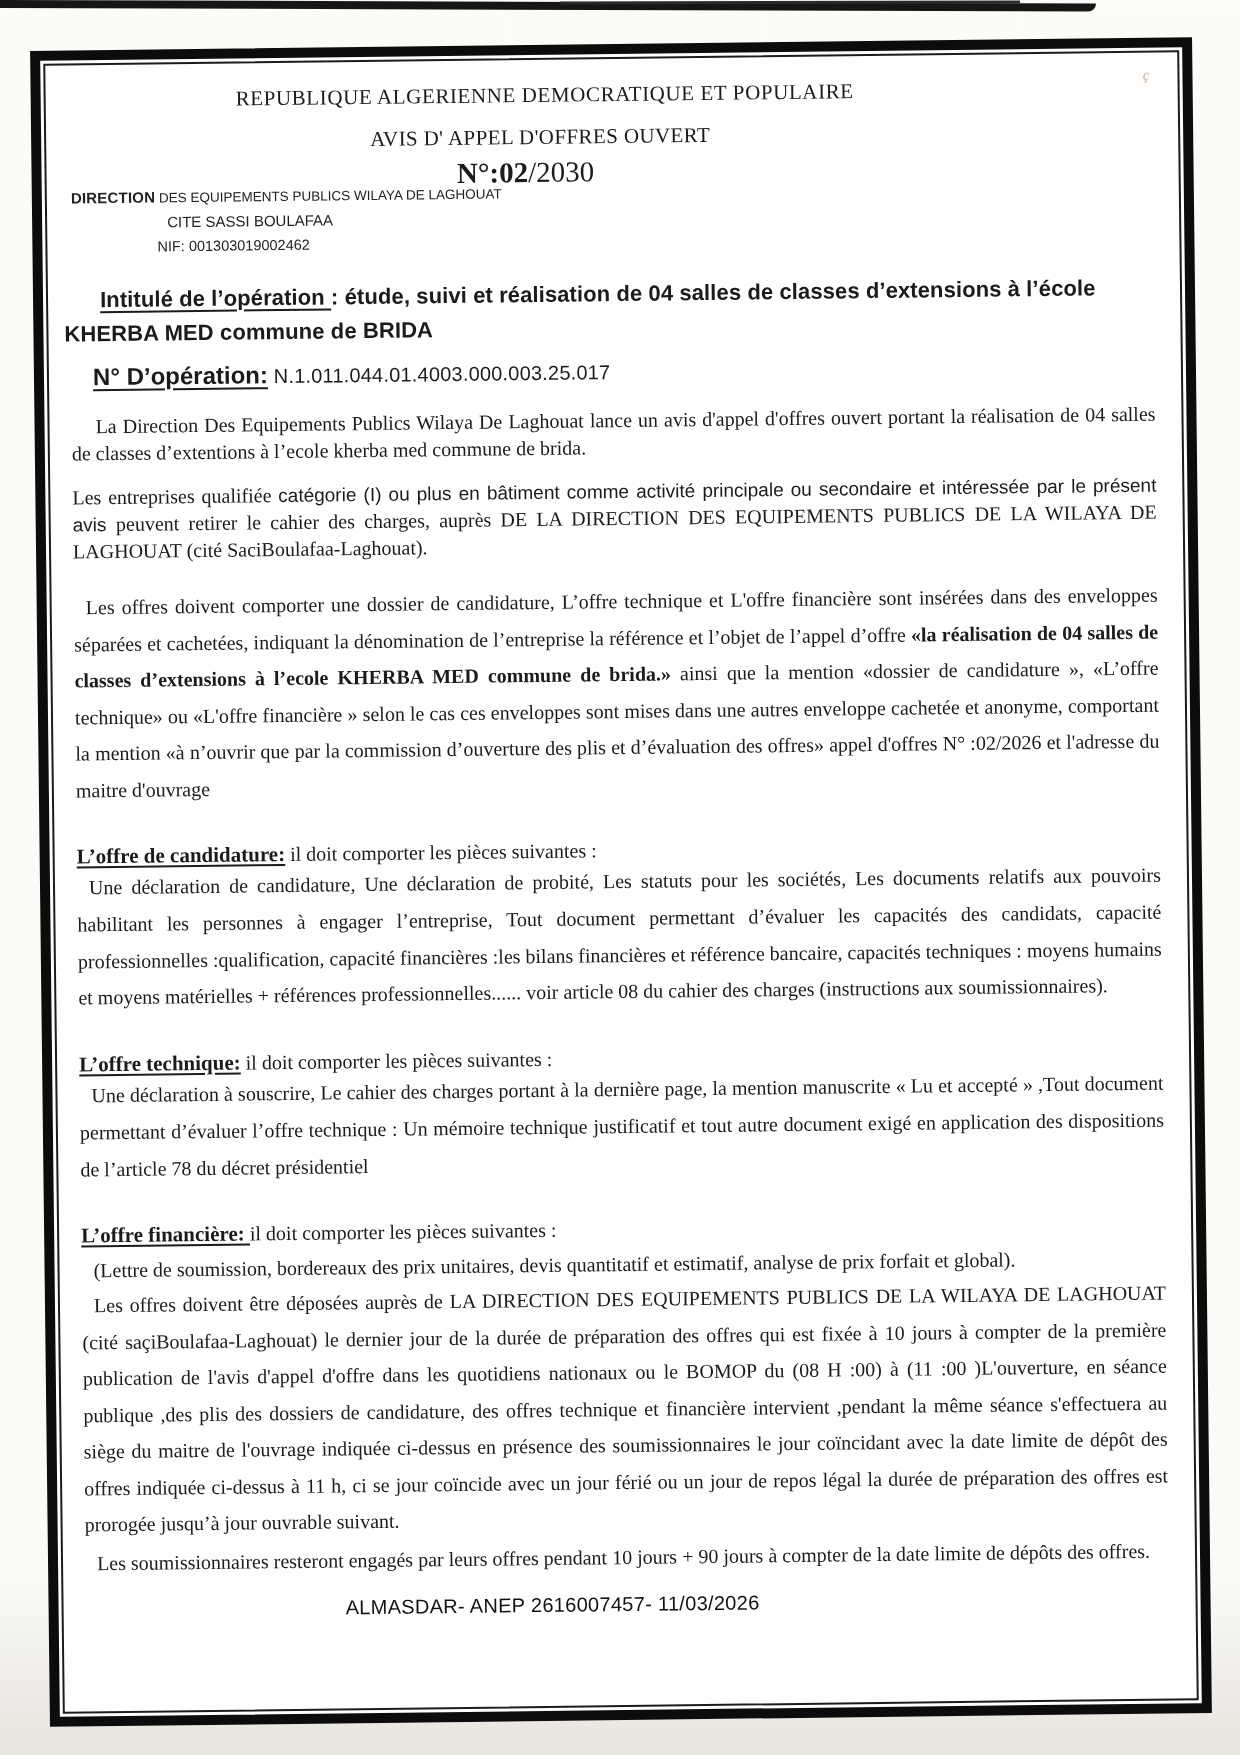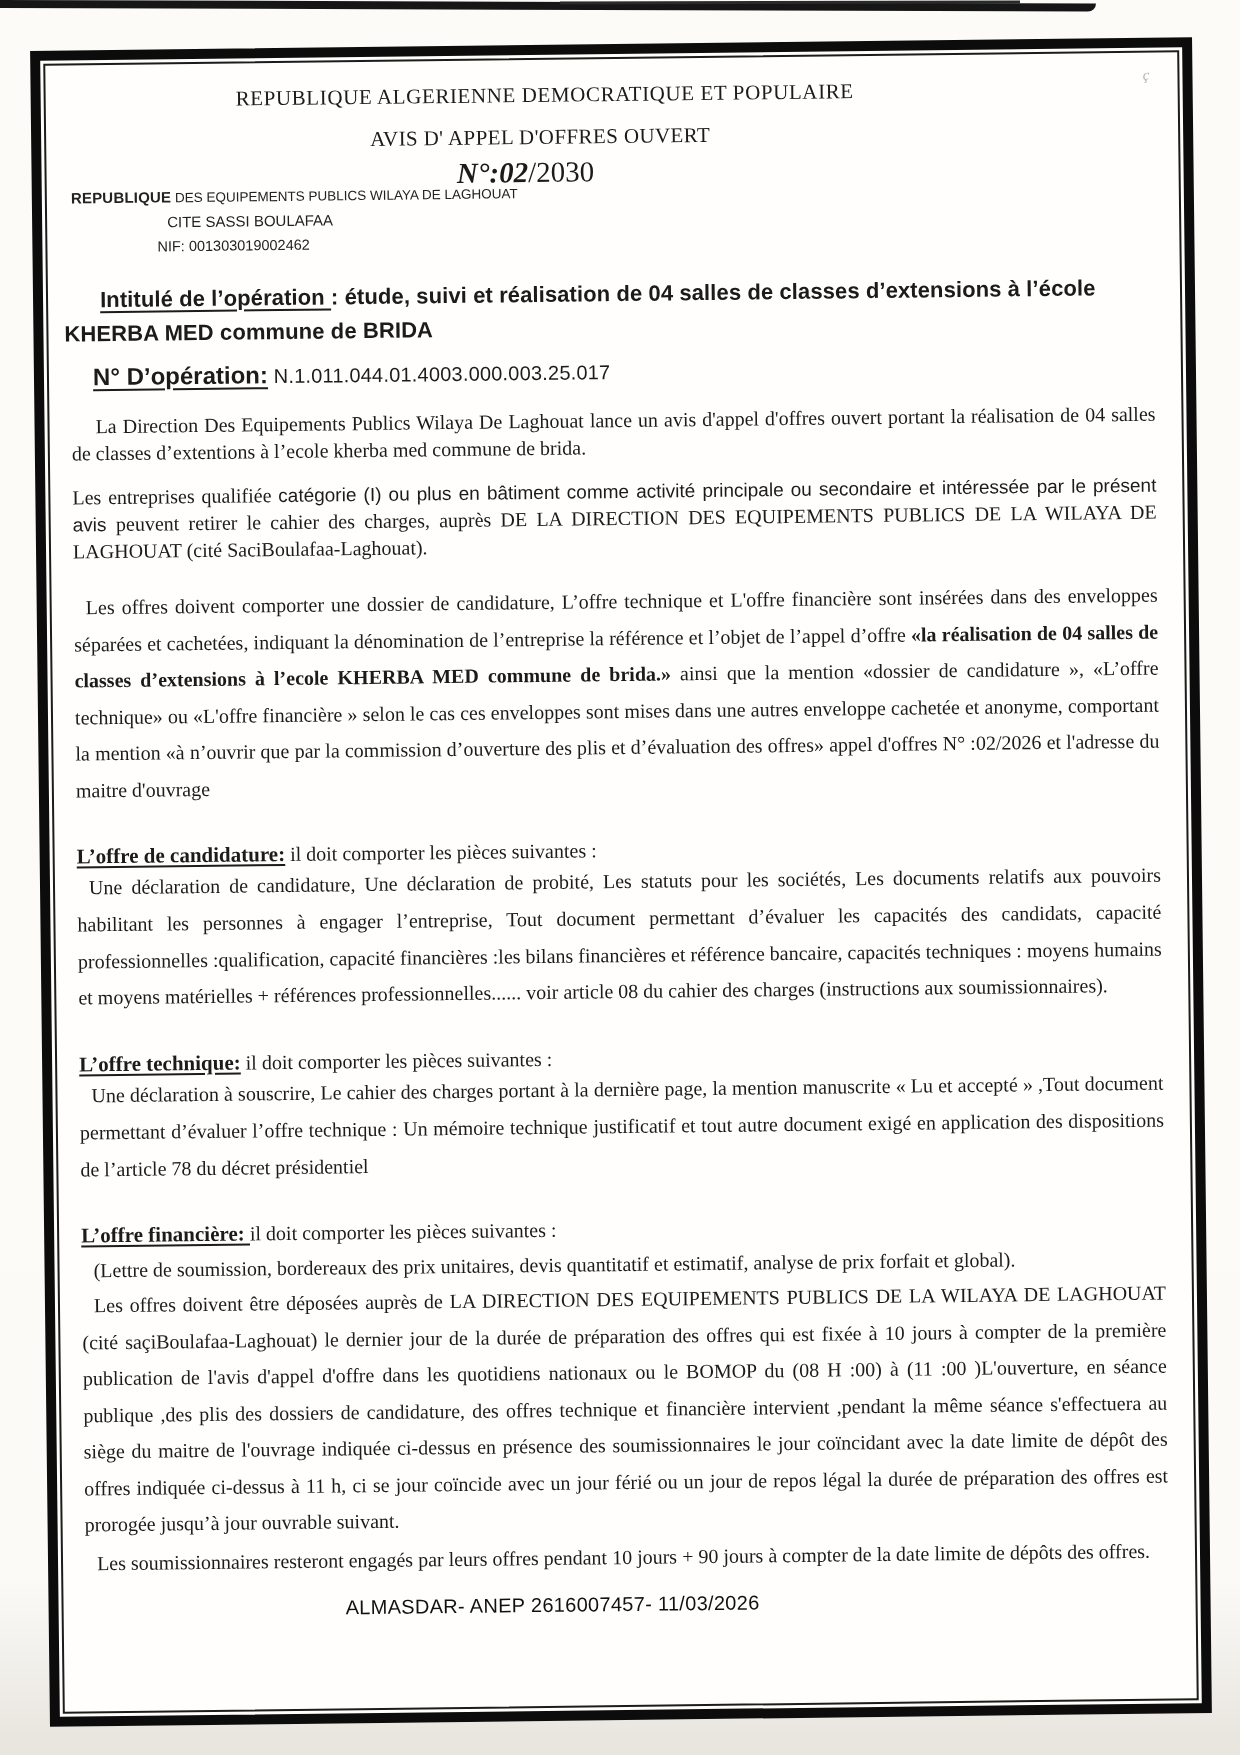--- a/index.html
+++ b/index.html
@@ -23,21 +23,21 @@
   }
   .inner{
     position:absolute;inset:3px;border:2px solid #1c1c1c;
     padding:8px 26px 0 22px;box-sizing:border-box;
   }
   .corner-mark{position:absolute;top:14px;right:28px;color:#b9b4ae;font-size:15px;font-style:italic;}
   .republic{margin:15px 130px 0 0;text-align:center;font-size:21px;letter-spacing:.6px;}
   .avis{margin:17px 140px 0 0;text-align:center;font-size:21px;letter-spacing:.4px;}
   .header-row{position:relative;height:108px;margin-top:6px;}
   .op-number{position:absolute;left:0;right:170px;top:0;text-align:center;font-size:29px;}
-  .op-number .nb{font-weight:bold;font-style:italic;margin-top:25px;}
+  .op-number .nb{font-weight:bold;margin-top:25px;}
   .op-number .nr{font-style:normal;font-weight:normal;}
   .org{position:absolute;left:2px;top:25px;font-family:"Liberation Sans", sans-serif;font-size:13.5px;line-height:24px;color:#222;}
   .org .l1 b{font-size:15px;letter-spacing:.2px;}
   .org .l2{padding-left:96px;font-size:15px;}
   .org .l3{padding-left:86px;font-size:14.5px;}
   .intitule{
     font-family:"Liberation Sans", sans-serif;font-weight:bold;font-size:22px;
     line-height:34px;margin:14px 0 0 -6px;text-indent:36px;letter-spacing:.1px;
   }
   .intitule .lbl{text-decoration:underline;text-underline-offset:4px;}
@@ -72,21 +72,21 @@
   <div class="inner">
 
     <span class="corner-mark">ç</span>
 
     <div class="republic">REPUBLIQUE ALGERIENNE DEMOCRATIQUE ET POPULAIRE</div>
     <div class="avis">AVIS D' APPEL D'OFFRES OUVERT</div>
 
     <div class="header-row">
       <div class="op-number"><span class="nb">N°:02</span><span class="nr">/2030</span></div>
       <div class="org">
-        <div class="l1"><b>REPUBLIQUE</b><span> DES EQUIPEMENTS PUBLICS WILAYA DE LAGHOUAT</span></div>
+        <div class="l1"><b>DIRECTION</b><span> DES EQUIPEMENTS PUBLICS WILAYA DE LAGHOUAT</span></div>
         <div class="l2">CITE SASSI BOULAFAA</div>
         <div class="l3">NIF: 001303019002462</div>
       </div>
     </div>
 
     <div class="intitule"><span class="lbl">Intitulé de l’opération </span><span>: </span><span>étude, suivi et réalisation de 04 salles de classes d’extensions à l’école KHERBA MED commune de BRIDA</span></div>
 
     <div class="opnum"><span class="lbl">N° D’opération:</span><span class="val"> N.1.011.044.01.4003.000.003.25.017</span></div>
 
     <p class="p1">La Direction Des Equipements Publics Wilaya De Laghouat lance un avis d'appel d'offres ouvert portant la réalisation de 04 salles de classes d’extentions à l’ecole kherba med commune de brida.</p>

